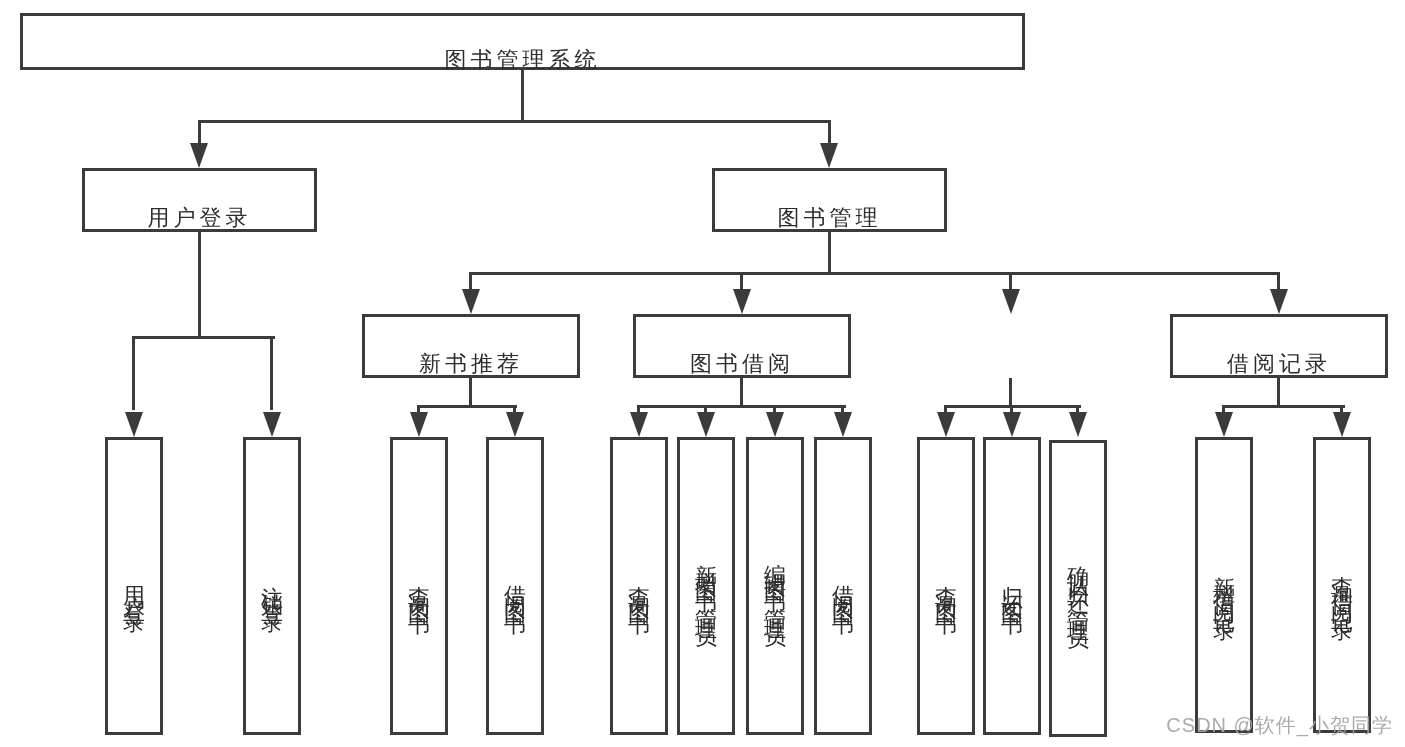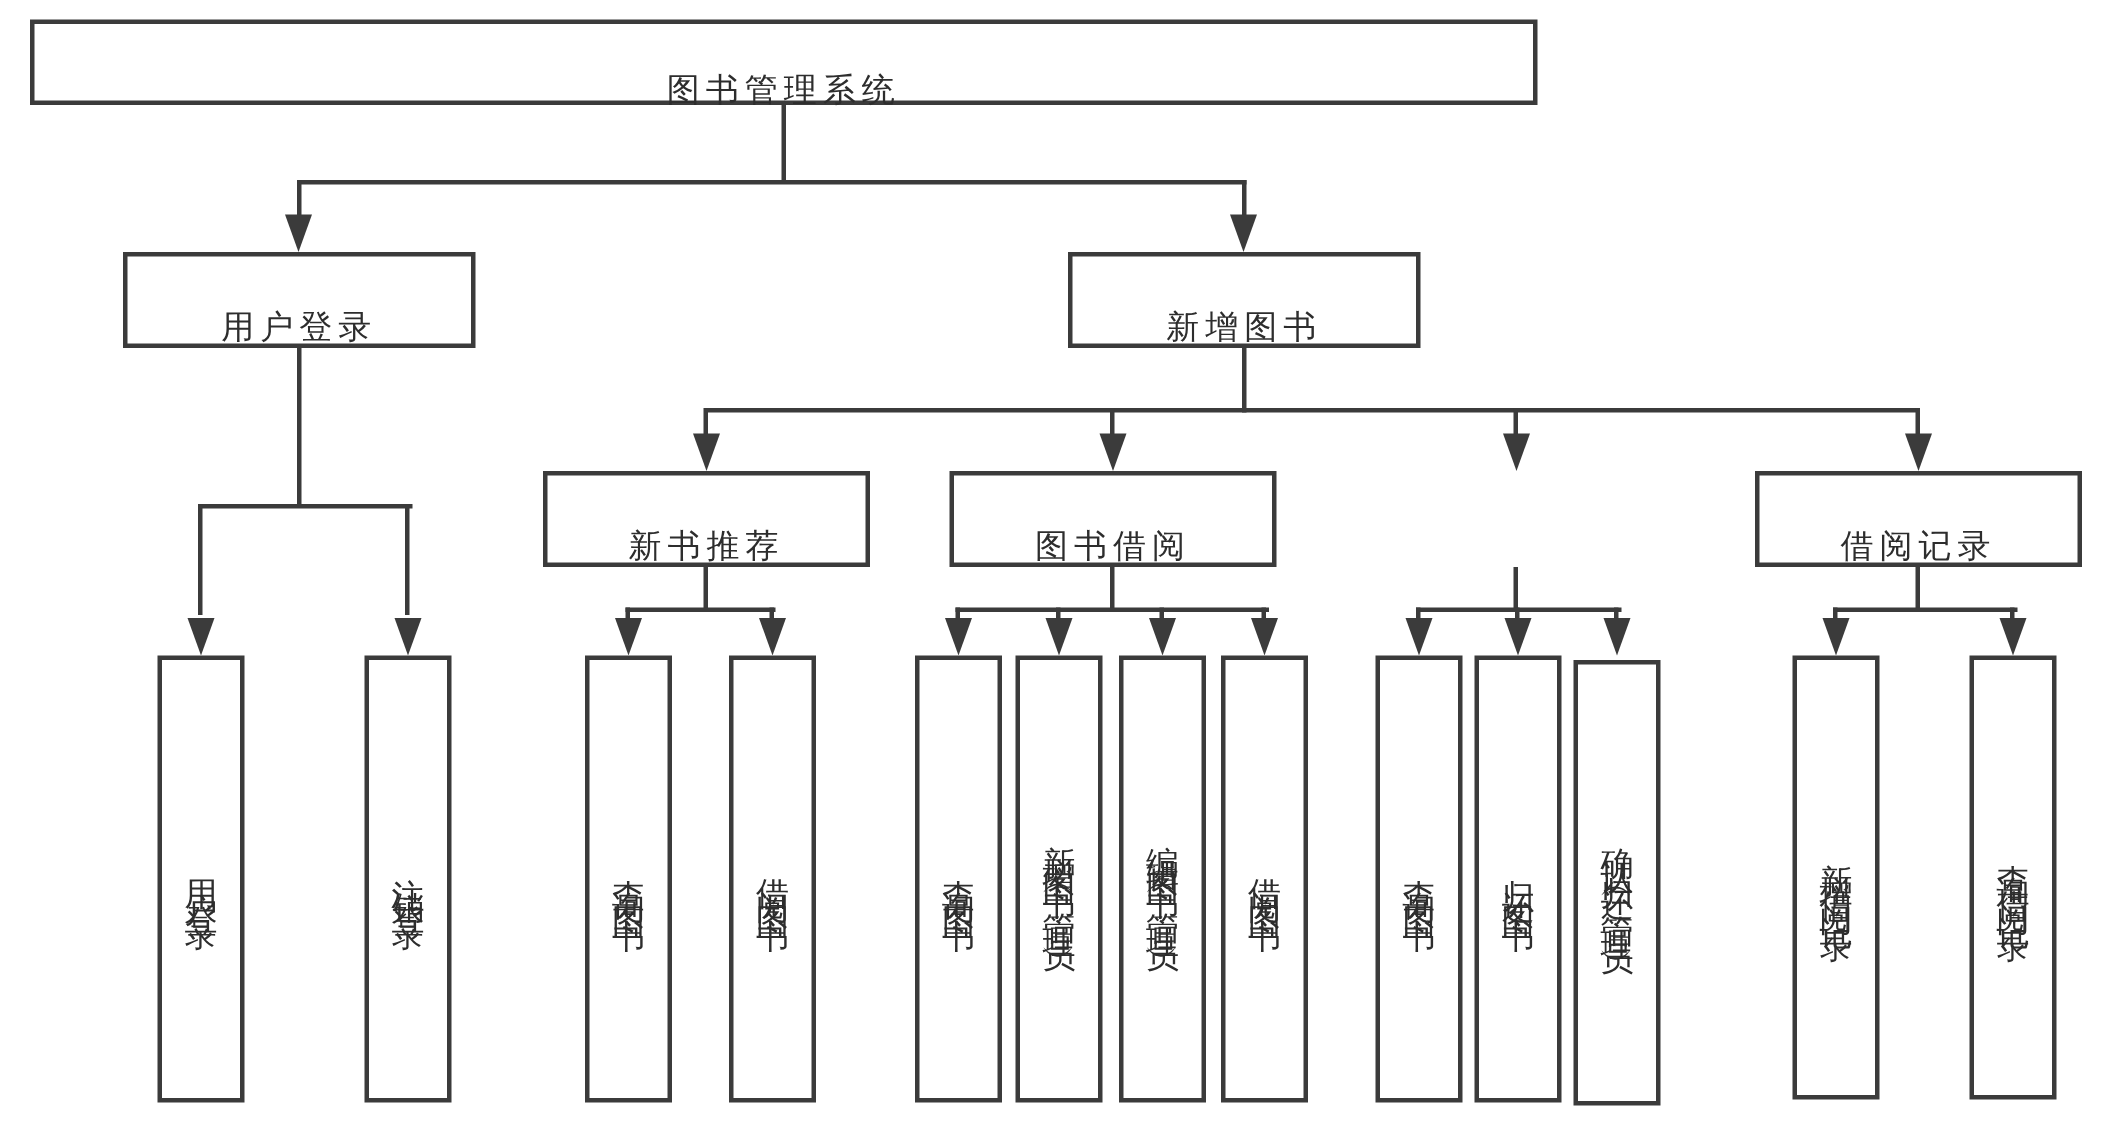--- a/index.html
+++ b/index.html
@@ -61,21 +61,21 @@
   <div class="line" style="left:198px; top:120px; width:633px; height:3px;"></div>
   <div class="line" style="left:198px; top:120px; width:3px; height:30px;"></div>
   <div class="line" style="left:828px; top:120px; width:3px; height:30px;"></div>
   <div class="arrow" style="left:190px; top:143px;"></div>
   <div class="arrow" style="left:820px; top:143px;"></div>
 
   <div class="box" style="left:82px; top:168px; width:235px; height:64px;">
     <span class="hlabel">用户登录</span>
   </div>
   <div class="box" style="left:712px; top:168px; width:235px; height:64px;">
-    <span class="hlabel">新增图书</span>
+    <span class="hlabel">图书管理</span>
   </div>
 
   <div class="line" style="left:198px; top:232px; width:3px; height:104px;"></div>
   <div class="line" style="left:132px; top:336px; width:143px; height:3px;"></div>
   <div class="line" style="left:132px; top:336px; width:3px; height:74px;"></div>
   <div class="line" style="left:270px; top:336px; width:3px; height:74px;"></div>
   <div class="arrow" style="left:125px; top:412px;"></div>
   <div class="arrow" style="left:263px; top:412px;"></div>
 
   <div class="line" style="left:828px; top:232px; width:3px; height:43px;"></div>
@@ -170,14 +170,15 @@
     <span class="vlabel">确认归还（管理员）</span>
   </div>
 
   <div class="box" style="left:1195px; top:437px; width:58px; height:296px;">
     <span class="vlabel">新增借阅记录</span>
   </div>
   <div class="box" style="left:1313px; top:437px; width:58px; height:296px;">
     <span class="vlabel">查询借阅记录</span>
   </div>
 
+  <div class="watermark">CSDN @软件_小贺同学</div>
 
 </div>
 
 </body></html>

